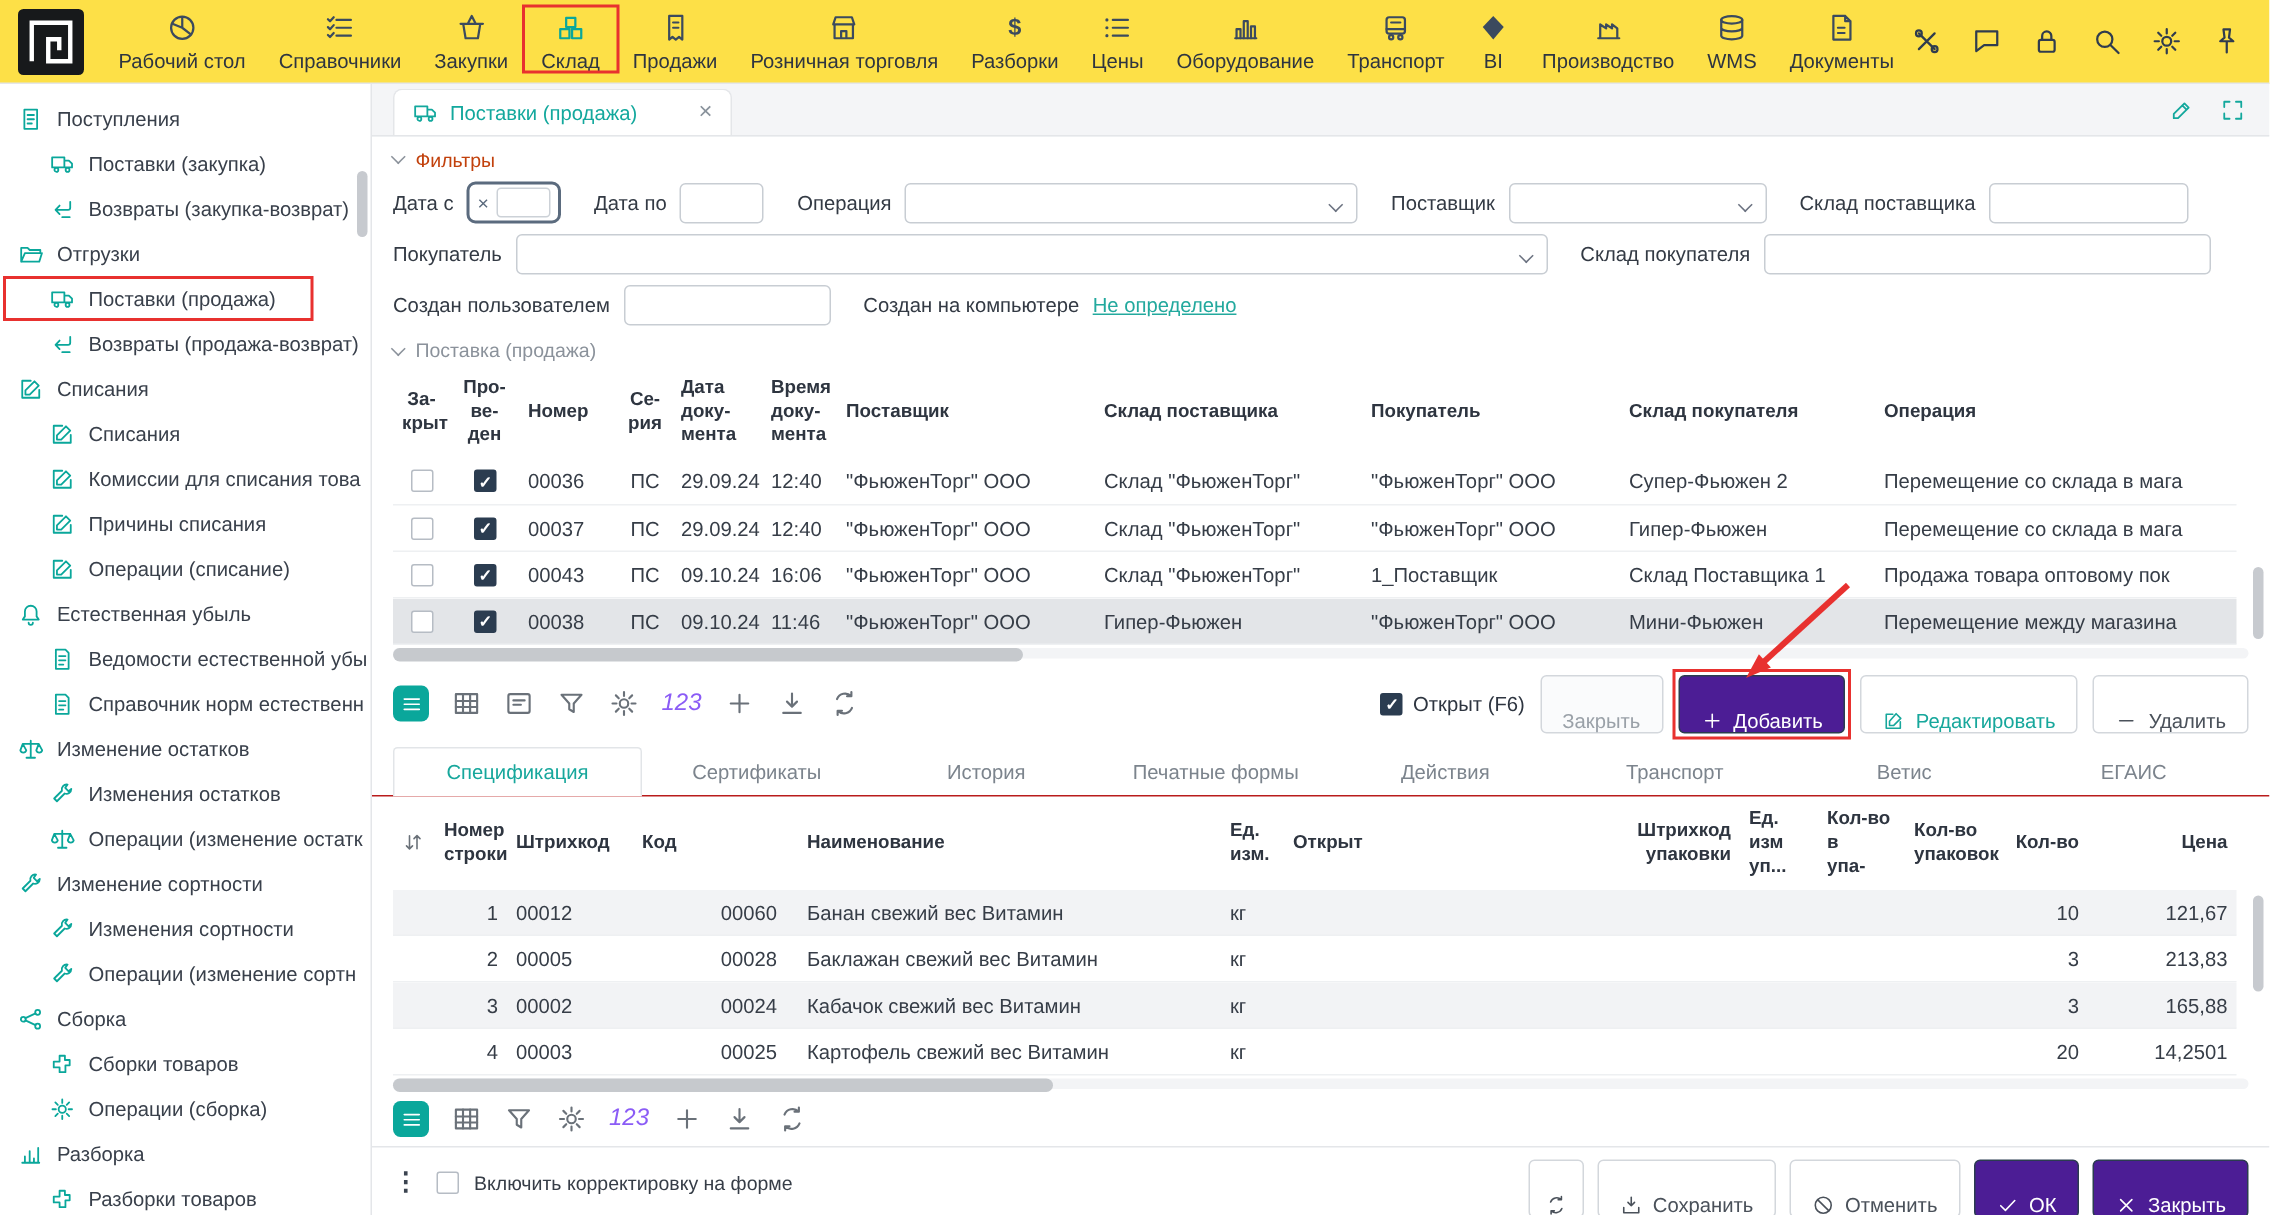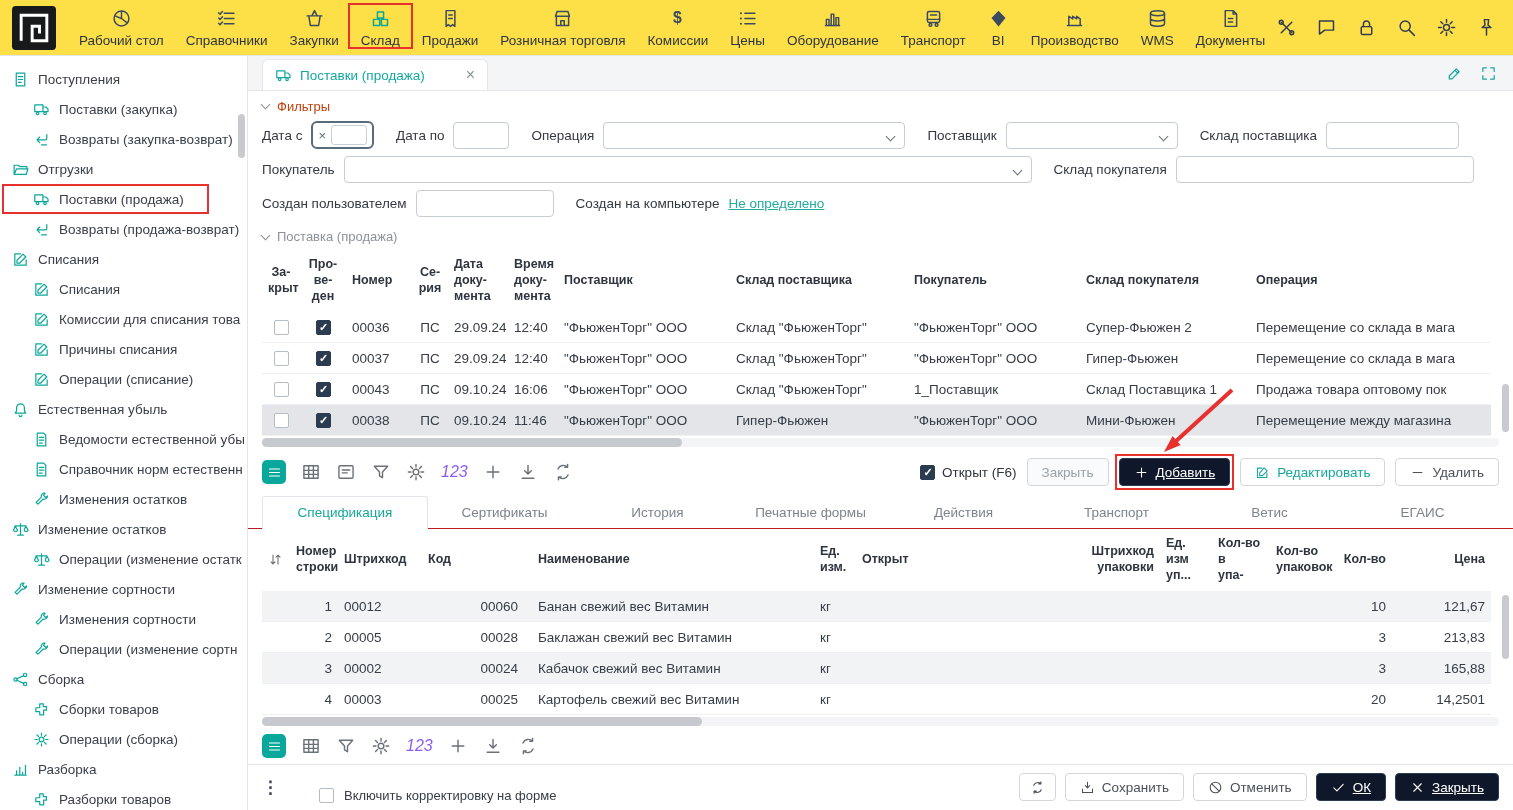--- a/index.html
+++ b/index.html
@@ -80,38 +80,38 @@
   .hthumb { position:absolute; left:0; top:0; height:9px; background:#c6c9cd; border-radius:5px; cursor:pointer; }
 
   
   .gtoolbar { display:flex; align-items:center; gap:15px; padding:9px 14px; }
   .gt-ic { width:20px; height:20px; color:#6a7179; cursor:pointer; flex:0 0 auto; }
   .gt-active { width:24px; height:24px; border-radius:5px; background:#0aa79b; color:#fff; display:flex; align-items:center; justify-content:center; cursor:pointer; }
   .gt-active svg { width:15px; height:15px; }
   .counter { font-size:16px; color:#8b5cf6; cursor:pointer;font-style:italic; }
   .gt-right { margin-left:auto; display:flex; align-items:center; gap:10px; }
   .cblabel { display:flex; align-items:center; gap:7px; cursor:pointer; color:#2e3540; font-size:13.5px; }
-  .btn { height:28px; border:1px solid #d3d7dc; border-radius:4px; background:#fff; display:inline-flex; align-items:center; gap:7px; padding:0 14px; font-size:13.5px; color:#4a515a; cursor:pointer; font-family:inherit; }
+  .btn { height:39px; border:1px solid #d3d7dc; border-radius:4px; background:#fff; display:inline-flex; align-items:flex-end; gap:7px; padding:0 14px; font-size:13.5px; color:#4a515a; cursor:pointer; font-family:inherit; }
   .btn svg { width:15px; height:15px; }
   .btn.muted { color:#9aa1a8; background:#fafbfc; }
-  .btn.dark { background:#0f172a; border-color:#2b3c50; color:#fff;text-decoration:underline; }
+  .btn.dark { background:#4c1d95; border-color:#2b3c50; color:#fff; }
   .btn.tealtx { color:#17a79c; }
   .btn.tealtx svg { color:#17a79c; }
   .add-annot { position:relative; display:inline-flex; }
   .add-annot::after { content:""; position:absolute; inset:-4px; border:2px solid #e8312f; pointer-events:none; }
 
   
   .dtabs { display:flex; align-items:flex-end; height:34px; border-bottom:1px solid #b91c1c; padding:0 14px; }
   .dtab { flex:1; text-align:center; font-size:13.5px; color:#7c848d; padding:8px 0; cursor:pointer; white-space:nowrap; }
   .dtab.active { flex:0 0 166px; background:#fff; border:1px solid #e2e5e8; border-bottom:1px solid #fff; margin-bottom:-1px; color:#17a79c; border-radius:3px 3px 0 0; }
 
   
   .footer { margin-top:auto; border-top:1px solid #e4e6e9; display:flex; align-items:flex-start; gap:12px; padding:8px 14px 0; height:46px; }
   .kebab { font-size:17px; color:#3b4450; font-weight:bold; cursor:pointer; line-height:30px; }
-  .foot-left { display:flex; align-items:flex-end; gap:10px; height:30px;margin-left:28px; }
+  .foot-left { display:flex; align-items:center; gap:10px; height:30px; }
   .foot-right { margin-left:auto; display:flex; align-items:center; gap:9px; }
   .btn.iconbtn { padding:0 10px; }
 
   
   .annot-arrow { position:absolute; left:1152px; top:384px; width:90px; height:78px; z-index:50; pointer-events:none; }
 </style>
 </head>
 <body>
 
 <svg width="0" height="0" style="position:absolute">
@@ -329,21 +329,21 @@
         <div class="topnav-item">
           <svg class="ic tn-icon">
             <use href="#ic-retail"></use>
           </svg>
           <span class="tn-label">Розничная торговля</span>
         </div>
         <div class="topnav-item">
           <svg class="ic tn-icon">
             <use href="#ic-finance"></use>
           </svg>
-          <span class="tn-label">Комиссии</span>
+          <span class="tn-label">Разборки</span>
         </div>
         <div class="topnav-item">
           <svg class="ic tn-icon">
             <use href="#ic-prices"></use>
           </svg>
           <span class="tn-label">Цены</span>
         </div>
         <div class="topnav-item">
           <svg class="ic tn-icon">
             <use href="#ic-equipment"></use>
@@ -505,31 +505,31 @@
             <use href="#ic-doc"></use>
           </svg>
           <span class="si-label">Ведомости естественной убы</span>
         </div>
         <div class="side-item lvl-1">
           <svg class="ic si-icon">
             <use href="#ic-doc"></use>
           </svg>
           <span class="si-label">Справочник норм естественн</span>
         </div>
+        <div class="side-item lvl-0">
+          <svg class="ic si-icon">
+            <use href="#ic-scale"></use>
+          </svg>
+          <span class="si-label">Изменение остатков</span>
+        </div>
         <div class="side-item lvl-1">
           <svg class="ic si-icon">
             <use href="#ic-wrench"></use>
           </svg>
           <span class="si-label">Изменения остатков</span>
-        </div>
-        <div class="side-item lvl-0">
-          <svg class="ic si-icon">
-            <use href="#ic-scale"></use>
-          </svg>
-          <span class="si-label">Изменение остатков</span>
         </div>
         <div class="side-item lvl-1">
           <svg class="ic si-icon">
             <use href="#ic-scale"></use>
           </svg>
           <span class="si-label">Операции (изменение остатк</span>
         </div>
         <div class="side-item lvl-0">
           <svg class="ic si-icon">
             <use href="#ic-wrench"></use>

